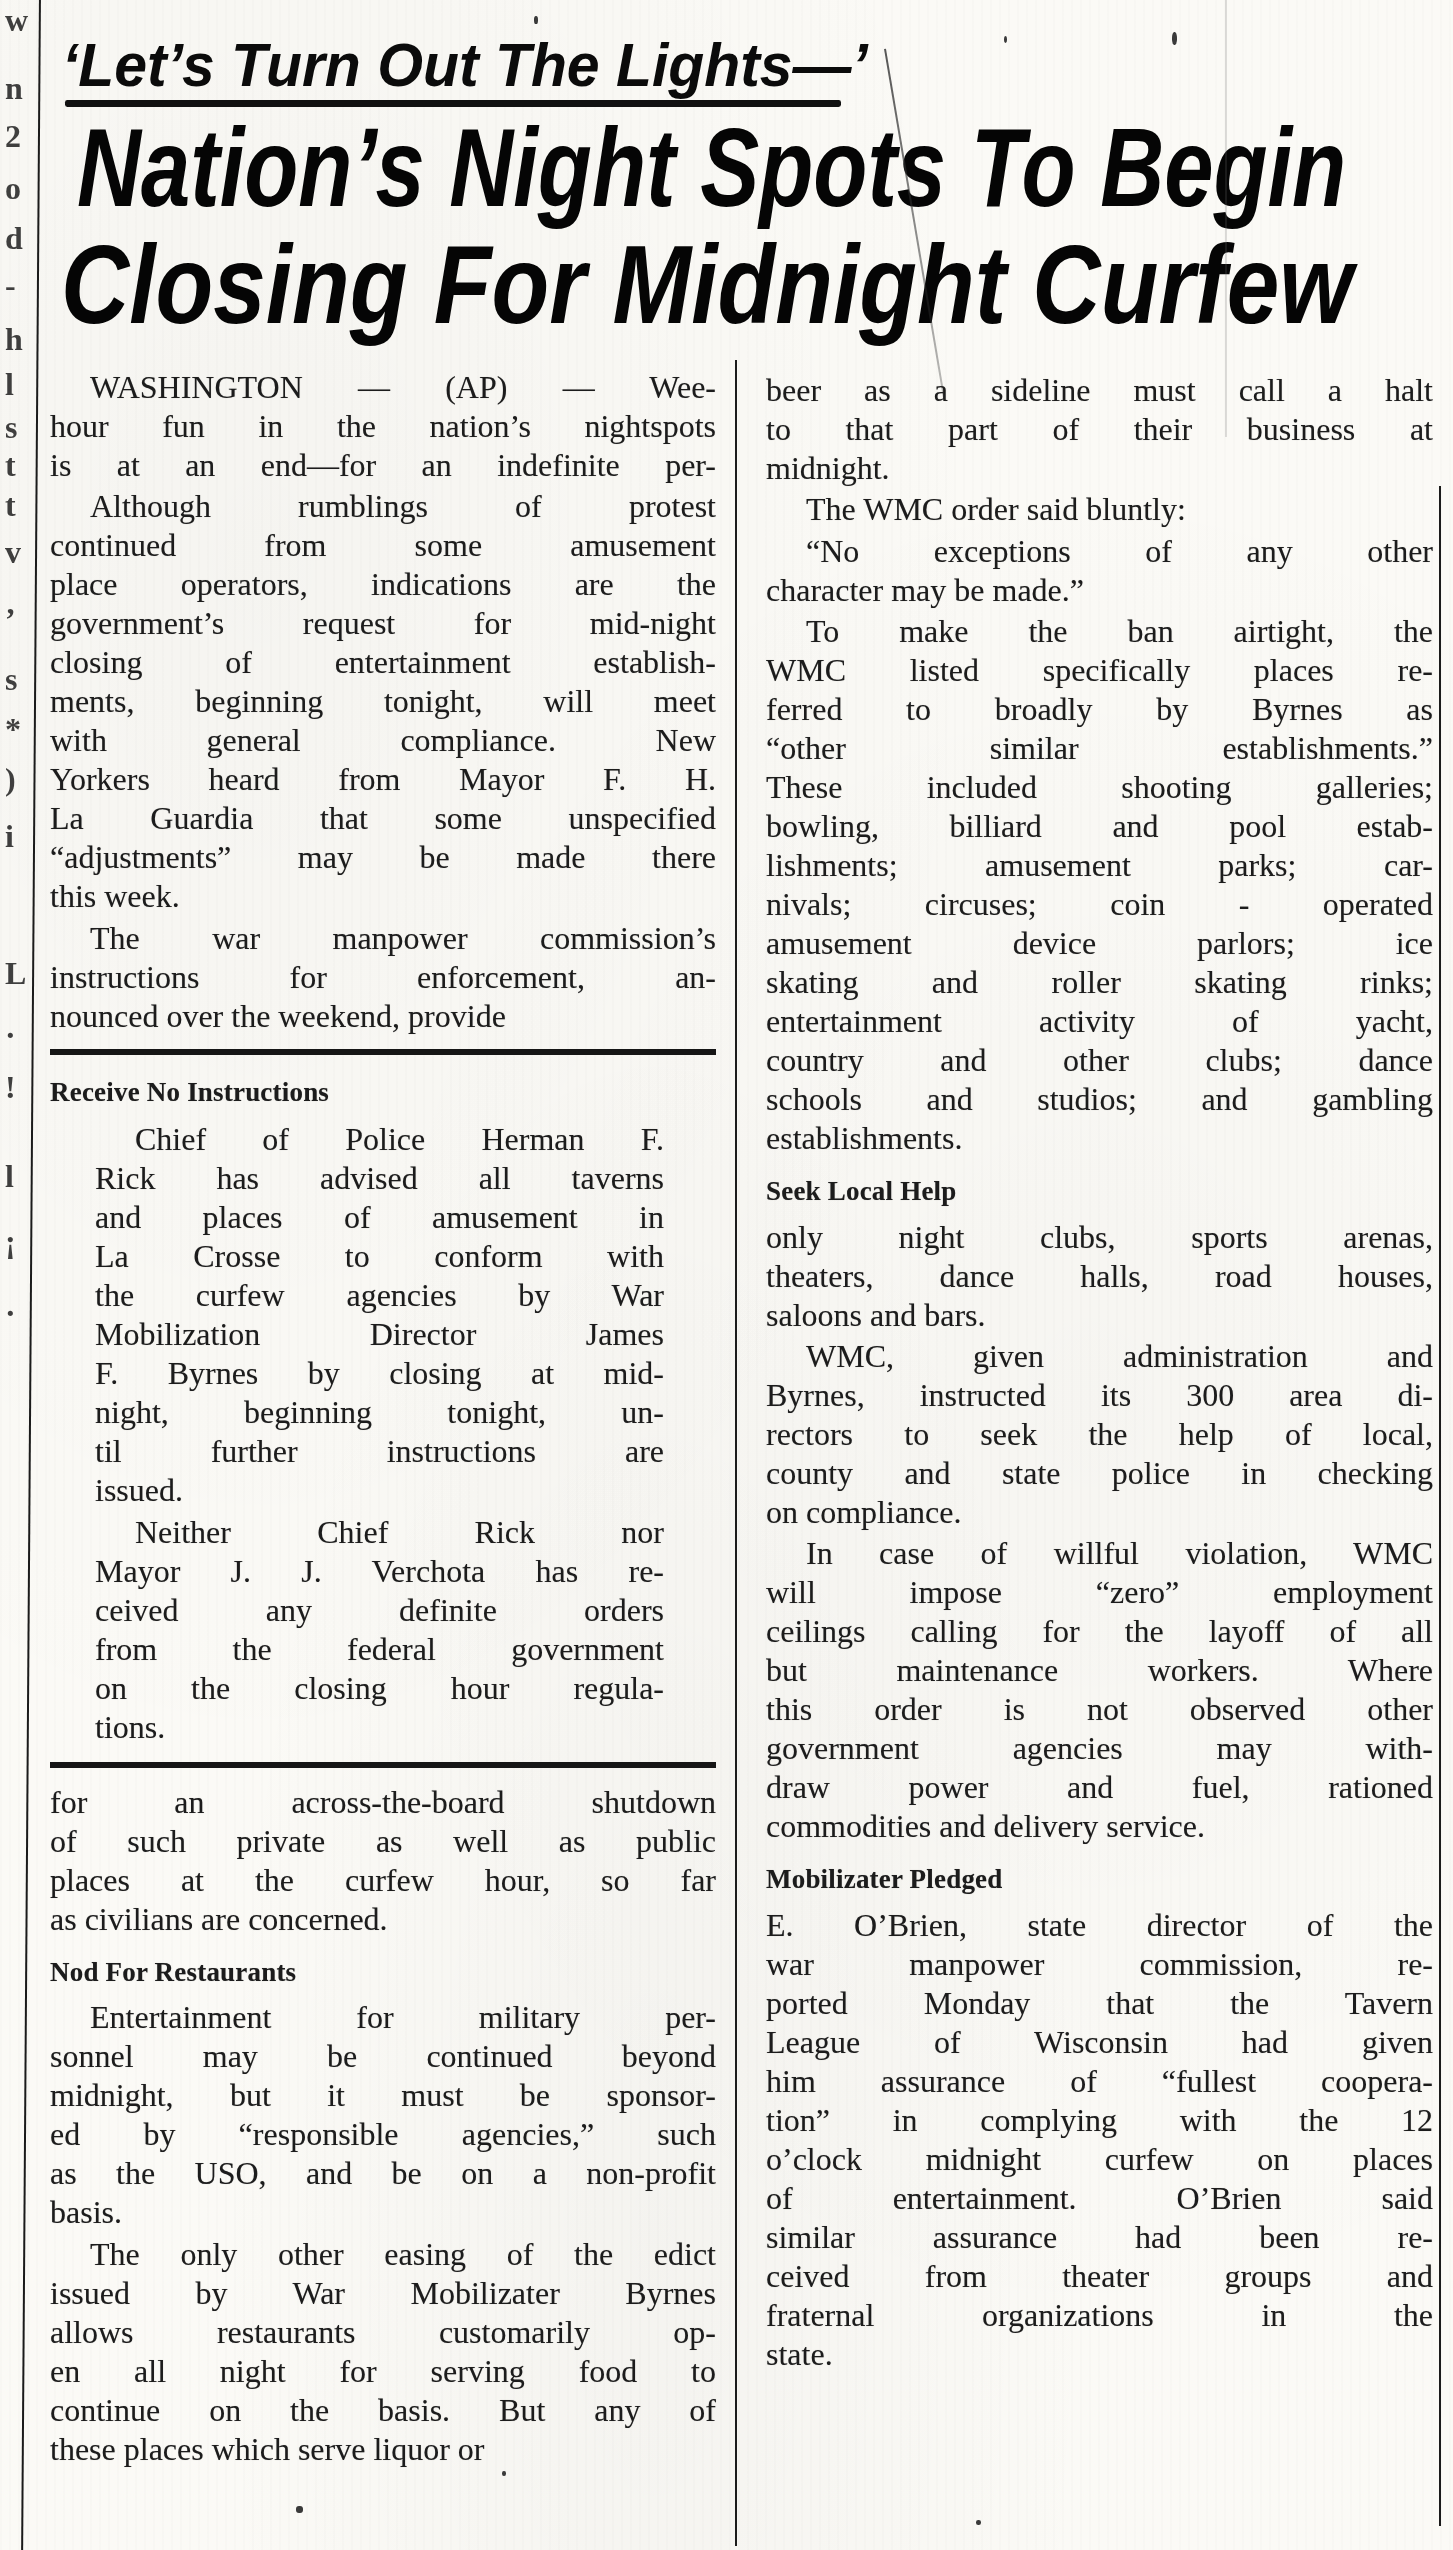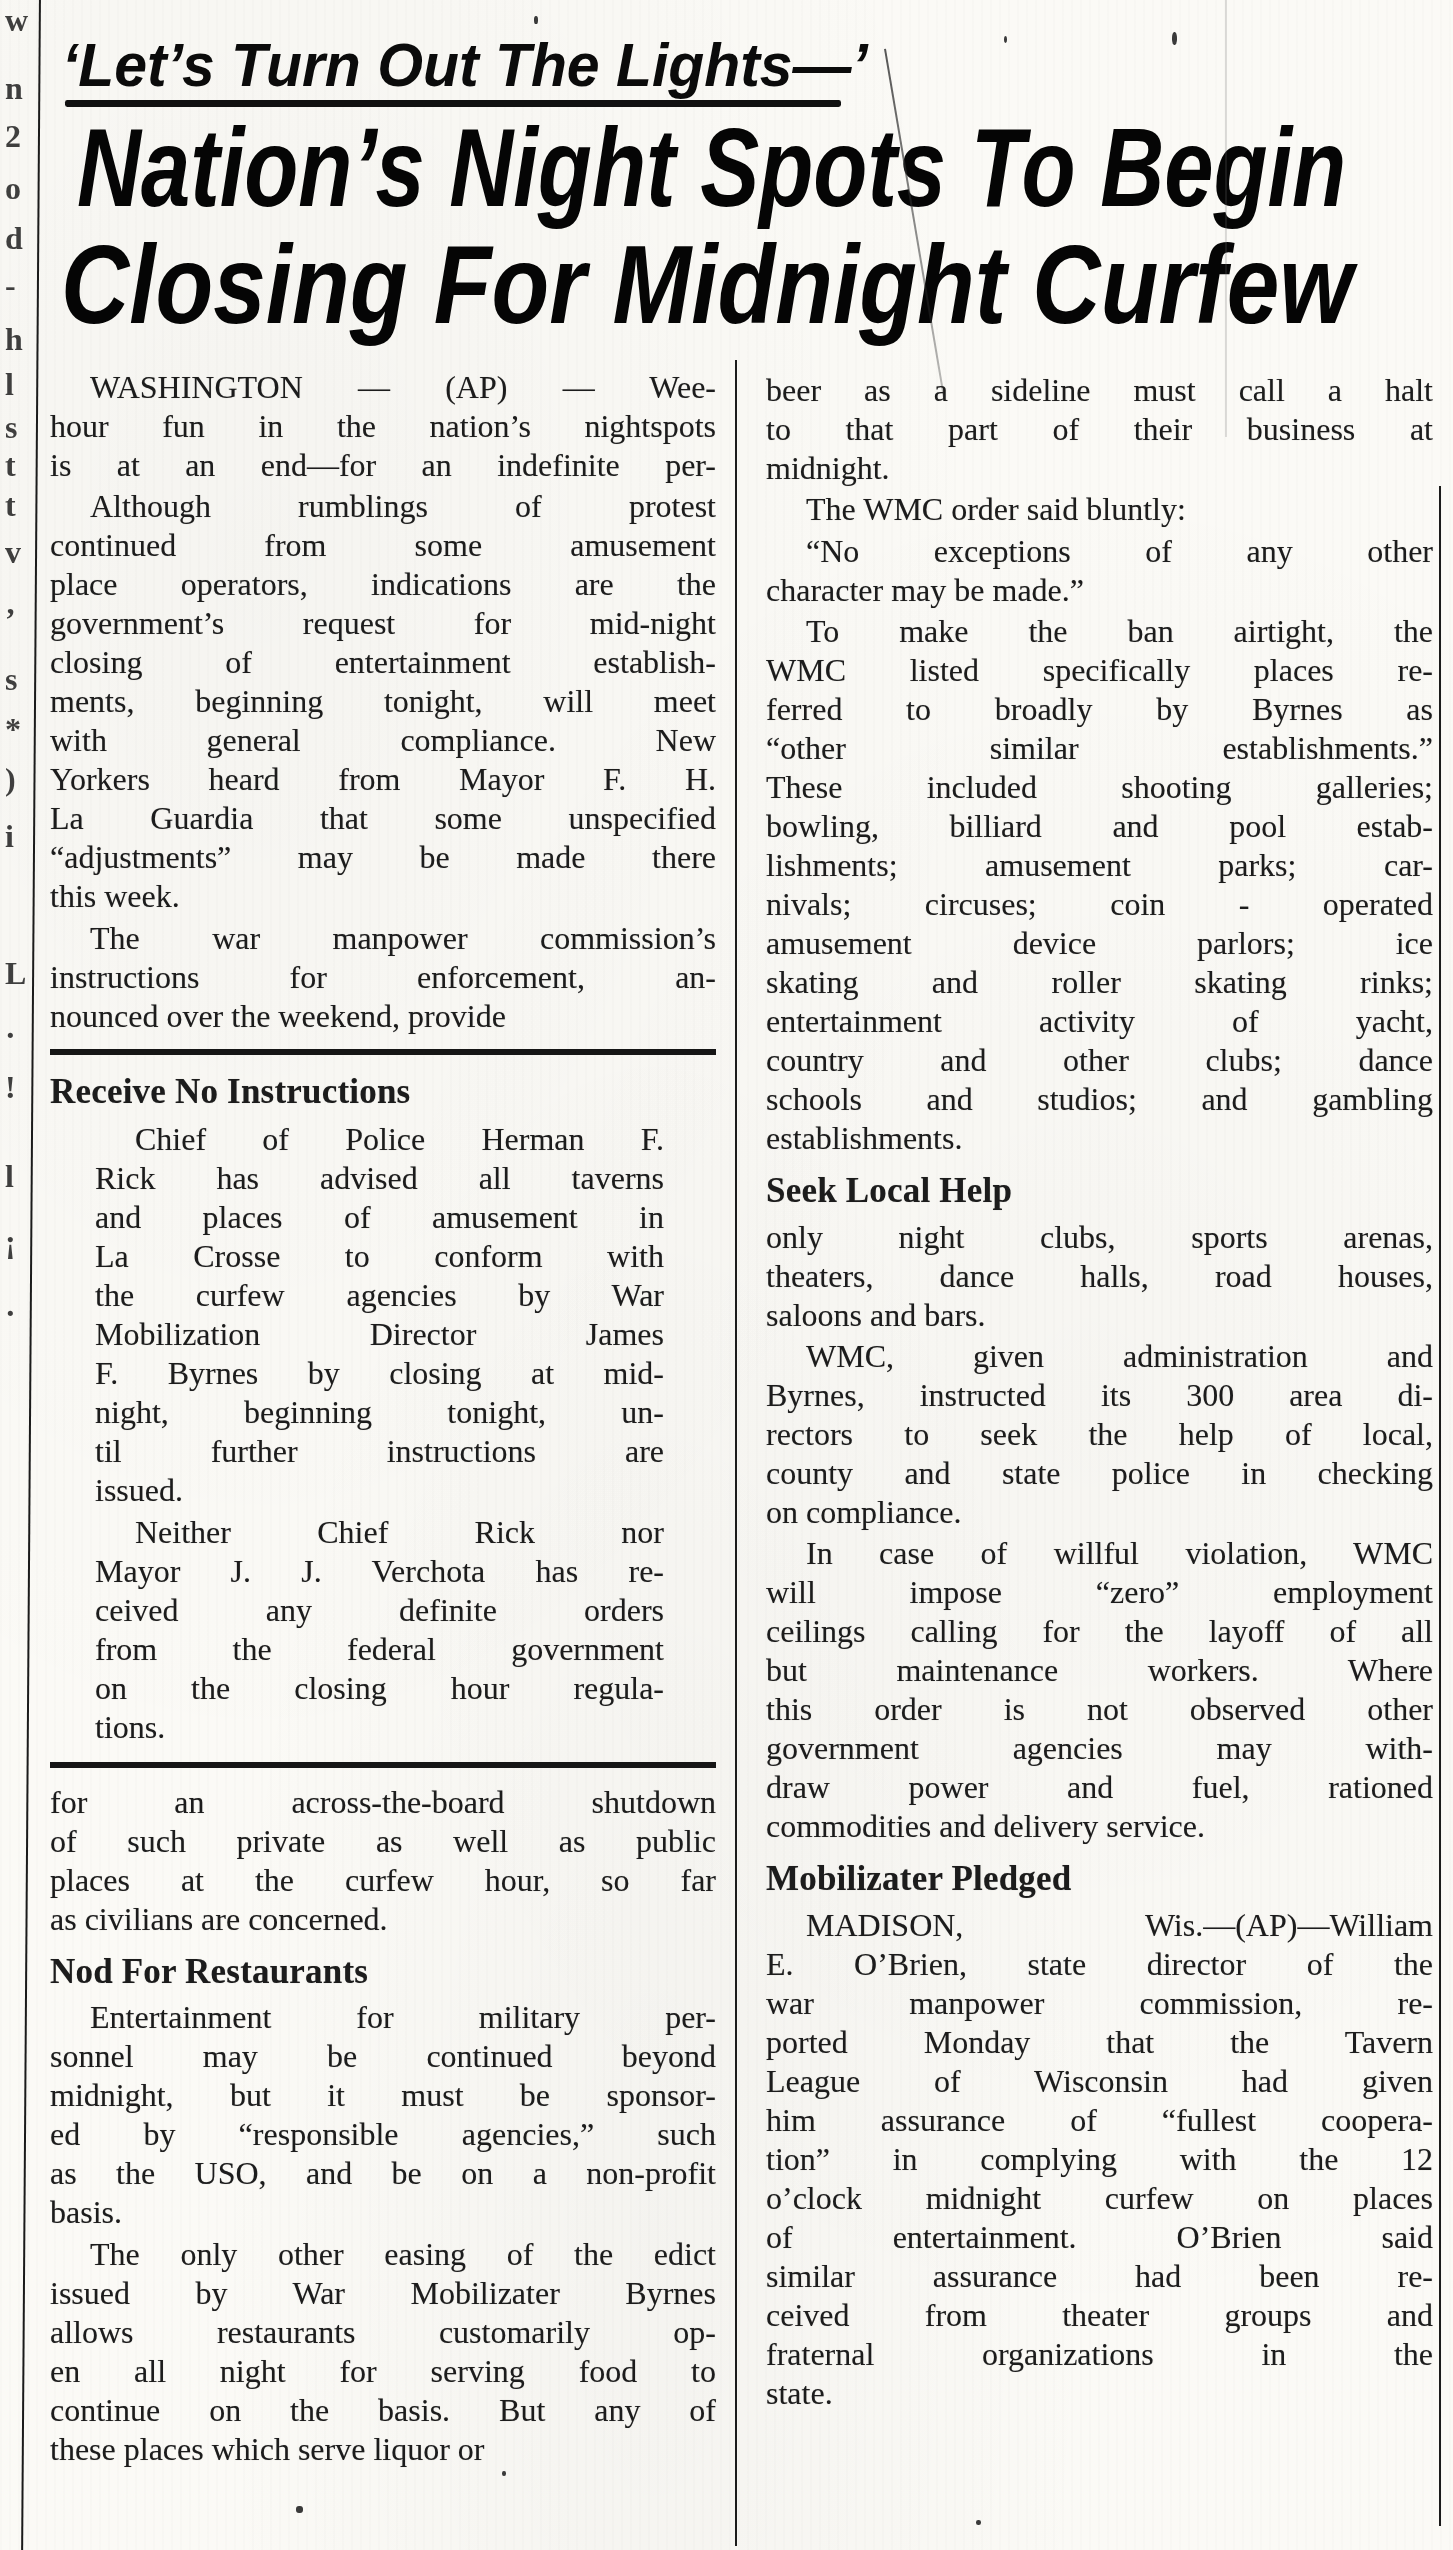--- a/index.html
+++ b/index.html
@@ -34,21 +34,21 @@
   }
   .hl1{left:77px;top:120px;}
   .hl2{left:61px;top:237px;}
   .col{position:absolute;font-size:32px;line-height:39px;text-shadow:0 0 0.8px rgba(25,25,25,.32);}
   .col-left{left:50px;top:368px;width:666px;}
   .col-right{left:766px;top:371px;width:667px;}
   .para{margin:0 0 2.4px 0;}
   .ln{text-align:justify;text-align-last:justify;}
   .ln.f{text-indent:40px;}
   .ln.l{text-align-last:left;}
-  .subhead{font-weight:bold;font-size:35px;line-height:40px;margin:13px 0 6.5px;letter-spacing:0.2px;}
+  .subhead{font-weight:bold;font-size:27px;line-height:40px;margin:13px 0 6.5px;letter-spacing:0.2px;}
   .inset{border-top:6.5px solid #161616;border-bottom:6.5px solid #161616;padding:8px 0 13px;margin:13px 0 14.6px;}
   .inset .para{margin-left:45px;margin-right:52px;}
   .inset .subhead{margin:9.7px 0 8px;}
   .edge{position:absolute;left:0;top:0;width:37px;height:2550px;}
   .frag{position:absolute;left:4.9px;font-size:32px;font-weight:bold;color:#1f1f1f;opacity:.85;}
   .scratch{position:absolute;left:884px;top:49px;width:2.4px;height:356px;
     background:linear-gradient(to bottom, rgba(45,45,45,.8), rgba(45,45,45,.3));
     transform:rotate(-9.6deg);transform-origin:top left;}
   .fold{position:absolute;left:1225px;top:0;width:1.6px;height:437px;background:rgba(110,110,110,.22);}
   .speck{position:absolute;background:#3a3a3a;border-radius:45%;}
@@ -218,21 +218,20 @@
         <div class="ln">will impose “zero” employment</div>
         <div class="ln">ceilings calling for the layoff of all</div>
         <div class="ln">but maintenance workers.  Where</div>
         <div class="ln">this order is not observed other</div>
         <div class="ln">government agencies may with-</div>
         <div class="ln">draw power and fuel,  rationed</div>
         <div class="ln l">commodities and delivery service.</div>
       </div>
       <div class="subhead">Mobilizater Pledged</div>
       <div class="para">
-        <div class="ln f">MADISON,  Wis.—(AP)—William</div>
         <div class="ln">E. O’Brien, state director of the</div>
         <div class="ln">war manpower commission, re-</div>
         <div class="ln">ported Monday that the Tavern</div>
         <div class="ln">League of Wisconsin had given</div>
         <div class="ln">him assurance of “fullest coopera-</div>
         <div class="ln">tion” in complying with the 12</div>
         <div class="ln">o’clock midnight curfew on places</div>
         <div class="ln">of entertainment.  O’Brien said</div>
         <div class="ln">similar assurance had been re-</div>
         <div class="ln">ceived from theater groups and</div>

